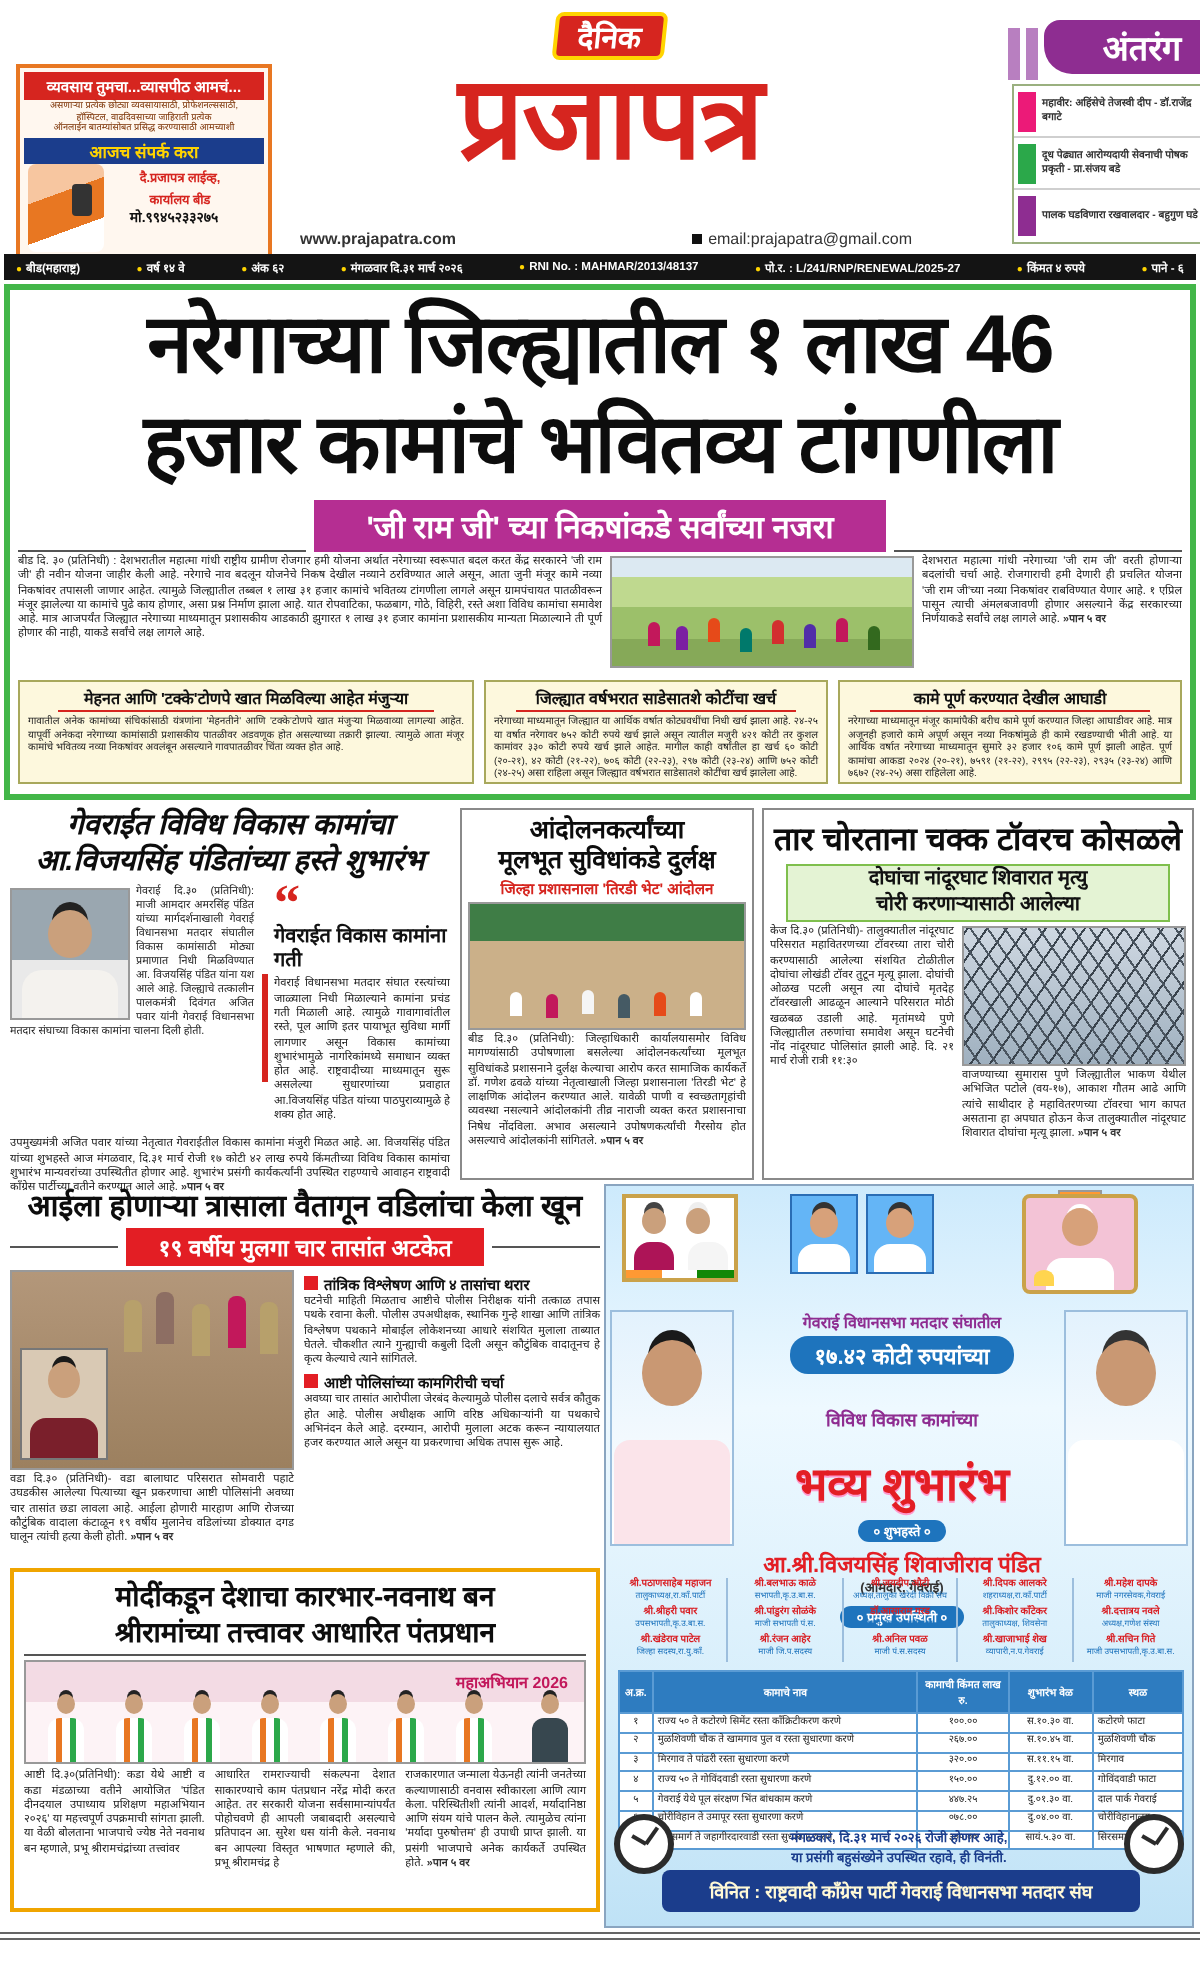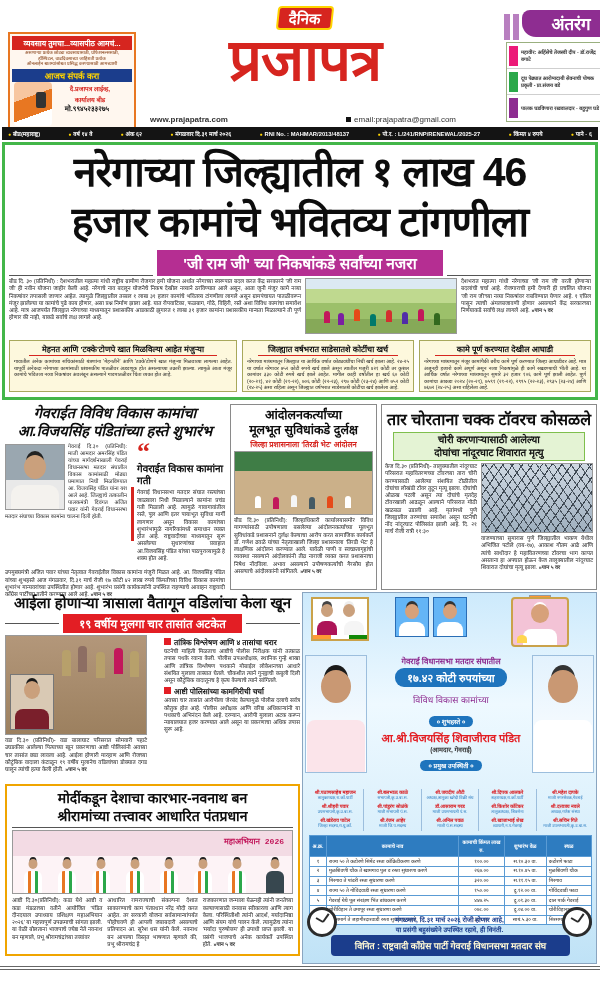--- a/index.html
+++ b/index.html
@@ -104,38 +104,38 @@
   .tphoto { width:100%; height:70px; background:
        repeating-linear-gradient(55deg,transparent 0 6px,#4a5560 6px 7px),
        repeating-linear-gradient(-55deg,transparent 0 7px,#39434d 7px 8px),
        linear-gradient(#cfd8e2,#9fb0bf); }
 
   
   .a-murder { position:absolute; left:5px; top:592px; width:295px; height:188px; }
   .a-murder .art-h { font-size:15px; }
   .m-subrow { display:flex; align-items:center; margin:2px 0; }
   .m-sub { background:#e31e24; color:#fff; font-weight:bold; font-size:11.5px; padding:2px 16px; margin:0 4px; }
-  .m-flex { display:flex; gap:17px; margin-top:2px; }
+  .m-flex { display:flex; gap:5px; margin-top:2px; }
   .m-left { flex:0 0 142px; }
   .mphoto { width:142px; height:100px; background:linear-gradient(#b3977a,#9c805f); }
   .mfig { position:absolute; width:9px; height:26px; border-radius:4px 4px 0 0; background:#b7a06b; }
   .minset { position:absolute; left:4px; bottom:4px; width:44px; height:56px; background:#d9c9b4; border:1px solid #777; }
   .minset .hd { top:6px; width:16px; height:18px; box-shadow:0 -5px 0 -2px #1a1a1a; }
   .minset .bd { position:absolute; bottom:0; left:50%; transform:translateX(-50%); width:34px; height:20px;
        background:#7a1f2b; border-radius:8px 8px 0 0; }
   .m-right { flex:1; }
   .rsq-t { font-size:7.4px; font-weight:bold; color:#111; margin:2px 0 1px; }
   .rsq-t::before { content:""; display:inline-block; width:7px; height:7px; background:#e31e24; margin-right:3px; }
 
   
   .a-shriram { position:absolute; left:5px; top:784px; width:295px; height:172px; border:2px solid #f0a500; padding:3px 5px; }
   .a-shriram .art-h { font-size:14px; line-height:1.3; }
   .s-subrow { display:flex; align-items:center; margin:2px 0; }
   .s-sub { background:#ffd84d; color:#111; font-weight:bold; font-size:7.8px; padding:1px 8px; margin:0 4px; }
-  .sphoto { width:100%; height:64px; background:linear-gradient(#f3dbe4 0 40%,#fdf3f6 40%);font-family:Liberation Mono, monospace; }
+  .sphoto { width:100%; height:52px; background:linear-gradient(#f3dbe4 0 40%,#fdf3f6 40%); }
   .sman { position:absolute; bottom:0; width:20px; height:34px; }
   .sman .hd { top:0; width:9px; height:10px; box-shadow:0 -3px 0 -1px #222; }
   .sman .bd { position:absolute; bottom:0; left:50%; transform:translateX(-50%); width:18px; height:22px;
        background:#fff; border-radius:6px 6px 0 0;
        background-image:linear-gradient(90deg,transparent 0 4px,#e87722 4px 7px,transparent 7px 11px,#2ba84a 11px 14px,transparent 14px); }
   .s-bn { position:absolute; right:8px; top:4px; color:#c2185b; font-weight:bold; font-size:8px; }
   .s-cols { display:flex; gap:5px; margin-top:3px; }
   .s-cols p { flex:1; }
 
   
@@ -146,21 +146,21 @@
   .topph { position:absolute; top:4px; }
   .frame { border:2px solid #caa24a; background:#fff; }
   .pv { position:relative; overflow:hidden; }
   .pv .hd { border-radius:50%; }
   .pv .bd { position:absolute; bottom:0; left:50%; transform:translateX(-50%); border-radius:8px 8px 0 0; }
   .tric { height:4px; background:linear-gradient(90deg,#ff9933 0 33%,#fff 33% 66%,#128807 66%); }
   .ad-mid { position:absolute; left:60px; top:62px; width:176px; text-align:center; }
   .ad-top { color:#8e2d91; font-weight:bold; font-size:8px; }
   .pill { display:inline-block; background:#1e74bd; color:#fff; font-weight:bold; border-radius:9px; }
   .pill-amt { font-size:11px; padding:2px 12px; margin:2px 0; }
-  .ad-line { color:#8e2d91; font-weight:normal; font-size:9px; margin:4px 0; }
+  .ad-line { color:#8e2d91; font-weight:bold; font-size:9px; margin:14px 0; }
   .ad-big { color:#e31e24; font-weight:bold; font-size:23px; line-height:1.1; text-shadow:0 1px 0 #f9c; }
   .pill-sm { font-size:6.4px; padding:1px 8px; margin:2px 0; }
   .ad-name { color:#e31e24; font-weight:bold; font-size:11px; margin-top:1px; }
   .ad-name-sub { color:#333; font-weight:bold; font-size:6.6px; }
   .portrait { position:absolute; width:62px; height:118px; top:62px; }
   .pL { left:2px; } .pR { right:2px; }
   .names { position:absolute; left:4px; top:196px; width:287px; display:grid; grid-template-columns:repeat(5,1fr); }
   .nm { border-right:1px solid #9cbedd; padding:1px 2px; text-align:center; min-height:14px; }
   .nm:nth-child(5n) { border-right:none; }
   .nm b { display:block; color:#d91d22; font-size:4.9px; line-height:1.15; }
@@ -313,22 +313,22 @@
         <span class="fig" style="left:74px;bottom:5px;background:#455a64;"></span>
         <span class="fig" style="left:92px;bottom:6px;background:#e64a19;"></span>
         <span class="fig" style="left:110px;bottom:6px;background:#fff;"></span>
       </div>
       <p class="sm just" style="margin-top:2px;"><span>बीड दि.३० (प्रतिनिधी): जिल्हाधिकारी कार्यालयासमोर विविध मागण्यांसाठी उपोषणाला बसलेल्या आंदोलनकर्त्यांच्या मूलभूत सुविधांकडे प्रशासनाने दुर्लक्ष केल्याचा आरोप करत सामाजिक कार्यकर्ते डॉ. गणेश ढवळे यांच्या नेतृत्वाखाली जिल्हा प्रशासनाला 'तिरडी भेट' हे लाक्षणिक आंदोलन करण्यात आले. यावेळी पाणी व स्वच्छतागृहांची व्यवस्था नसल्याने आंदोलकांनी तीव्र नाराजी व्यक्त करत प्रशासनाचा निषेध नोंदविला. अभाव असल्याने उपोषणकर्त्यांची गैरसोय होत असल्याचे आंदोलकांनी सांगितले.</span> <b class="more">»पान ५ वर</b></p>
     </article>
 
     <article class="a-tower">
       <div class="art-h">तार चोरताना चक्क टॉवरच कोसळले</div>
       <div class="t-sub">
+        <div>दोघांचा नांदूरघाट शिवारात मृत्यु</div>
         <div>चोरी करणाऱ्यासाठी आलेल्या</div>
-        <div>दोघांचा नांदूरघाट शिवारात मृत्यु</div>
       </div>
       <div class="t-flex">
         <p class="sm just t-body">केज दि.३० (प्रतिनिधी)- तालुक्यातील नांदूरघाट परिसरात महावितरणच्या टॉवरच्या तारा चोरी करण्यासाठी आलेल्या संशयित टोळीतील दोघांचा लोखंडी टॉवर तुटून मृत्यू झाला. दोघांची ओळख पटली असून त्या दोघांचे मृतदेह टॉवरखाली आढळून आल्याने परिसरात मोठी खळबळ उडाली आहे. मृतांमध्ये पुणे जिल्ह्यातील तरुणांचा समावेश असून घटनेची नोंद नांदूरघाट पोलिसांत झाली आहे. दि. २१ मार्च रोजी रात्री ११:३०</p>
         <div class="t-right">
           <div class="tphoto photo"></div>
           <p class="sm just" style="margin-top:2px;"><span>वाजण्याच्या सुमारास पुणे जिल्ह्यातील भाकण येथील अभिजित पटोले (वय-१७), आकाश गौतम आढे आणि त्यांचे साथीदार हे महावितरणच्या टॉवरचा भाग कापत असताना हा अपघात होऊन केज तालुक्यातील नांदूरघाट शिवारात दोघांचा मृत्यू झाला.</span> <b class="more">»पान ५ वर</b></p>
         </div>
       </div>
     </article>
   </div>
@@ -457,20 +457,21 @@
     </div>
     <div class="portrait pR pv" style="background:linear-gradient(#e3f2fd,#fff);border:1px solid #9cbedd;">
       <span class="hd" style="top:14px;width:30px;height:33px;background:#c99873;box-shadow:0 -8px 0 -3px #333;"></span>
       <span class="bd" style="width:58px;height:52px;background:#fff;"></span>
     </div>
 
     <div class="ad-mid">
       <div class="ad-top">गेवराई विधानसभा मतदार संघातील</div>
       <span class="pill pill-amt">१७.४२ कोटी रुपयांच्या</span>
       <div class="ad-line">विविध विकास कामांच्या</div>
+      <div class="ad-big">भव्य शुभारंभ</div>
       <span class="pill pill-sm">० शुभहस्ते ०</span>
       <div class="ad-name">आ.श्री.विजयसिंह शिवाजीराव पंडित</div>
       <div class="ad-name-sub">(आमदार, गेवराई)</div>
       <span class="pill pill-sm">० प्रमुख उपस्थिती ०</span>
     </div>
 
     <div class="names">
       <div class="nm">
           <b>श्री.पठाणसाहेब महाजन</b>
           <span>तालुकाध्यक्ष,रा.कॉं.पार्टी</span>

